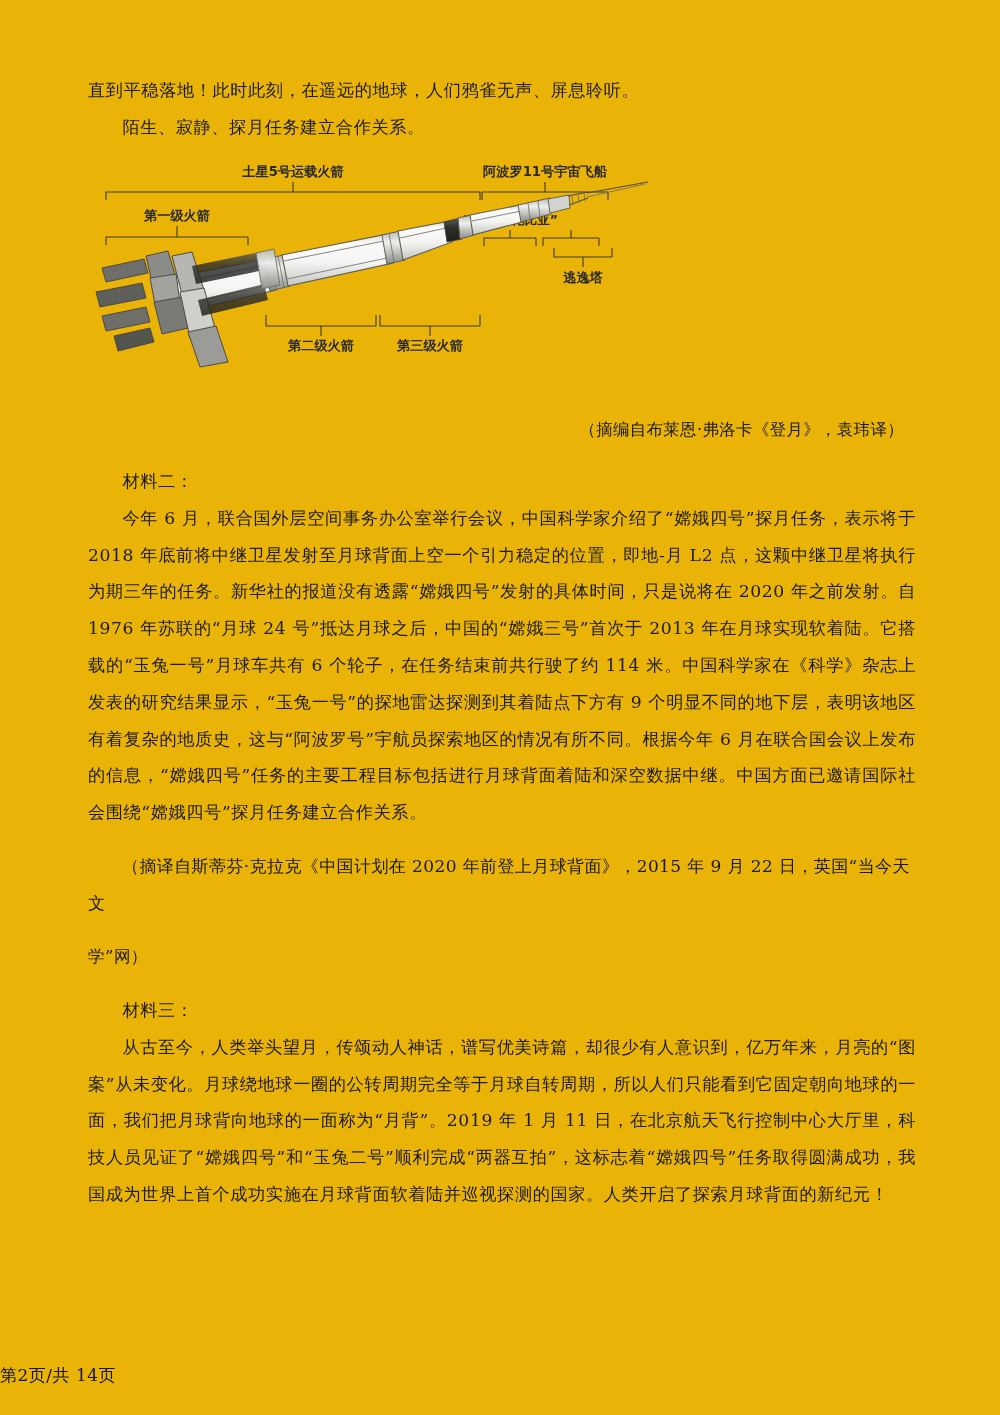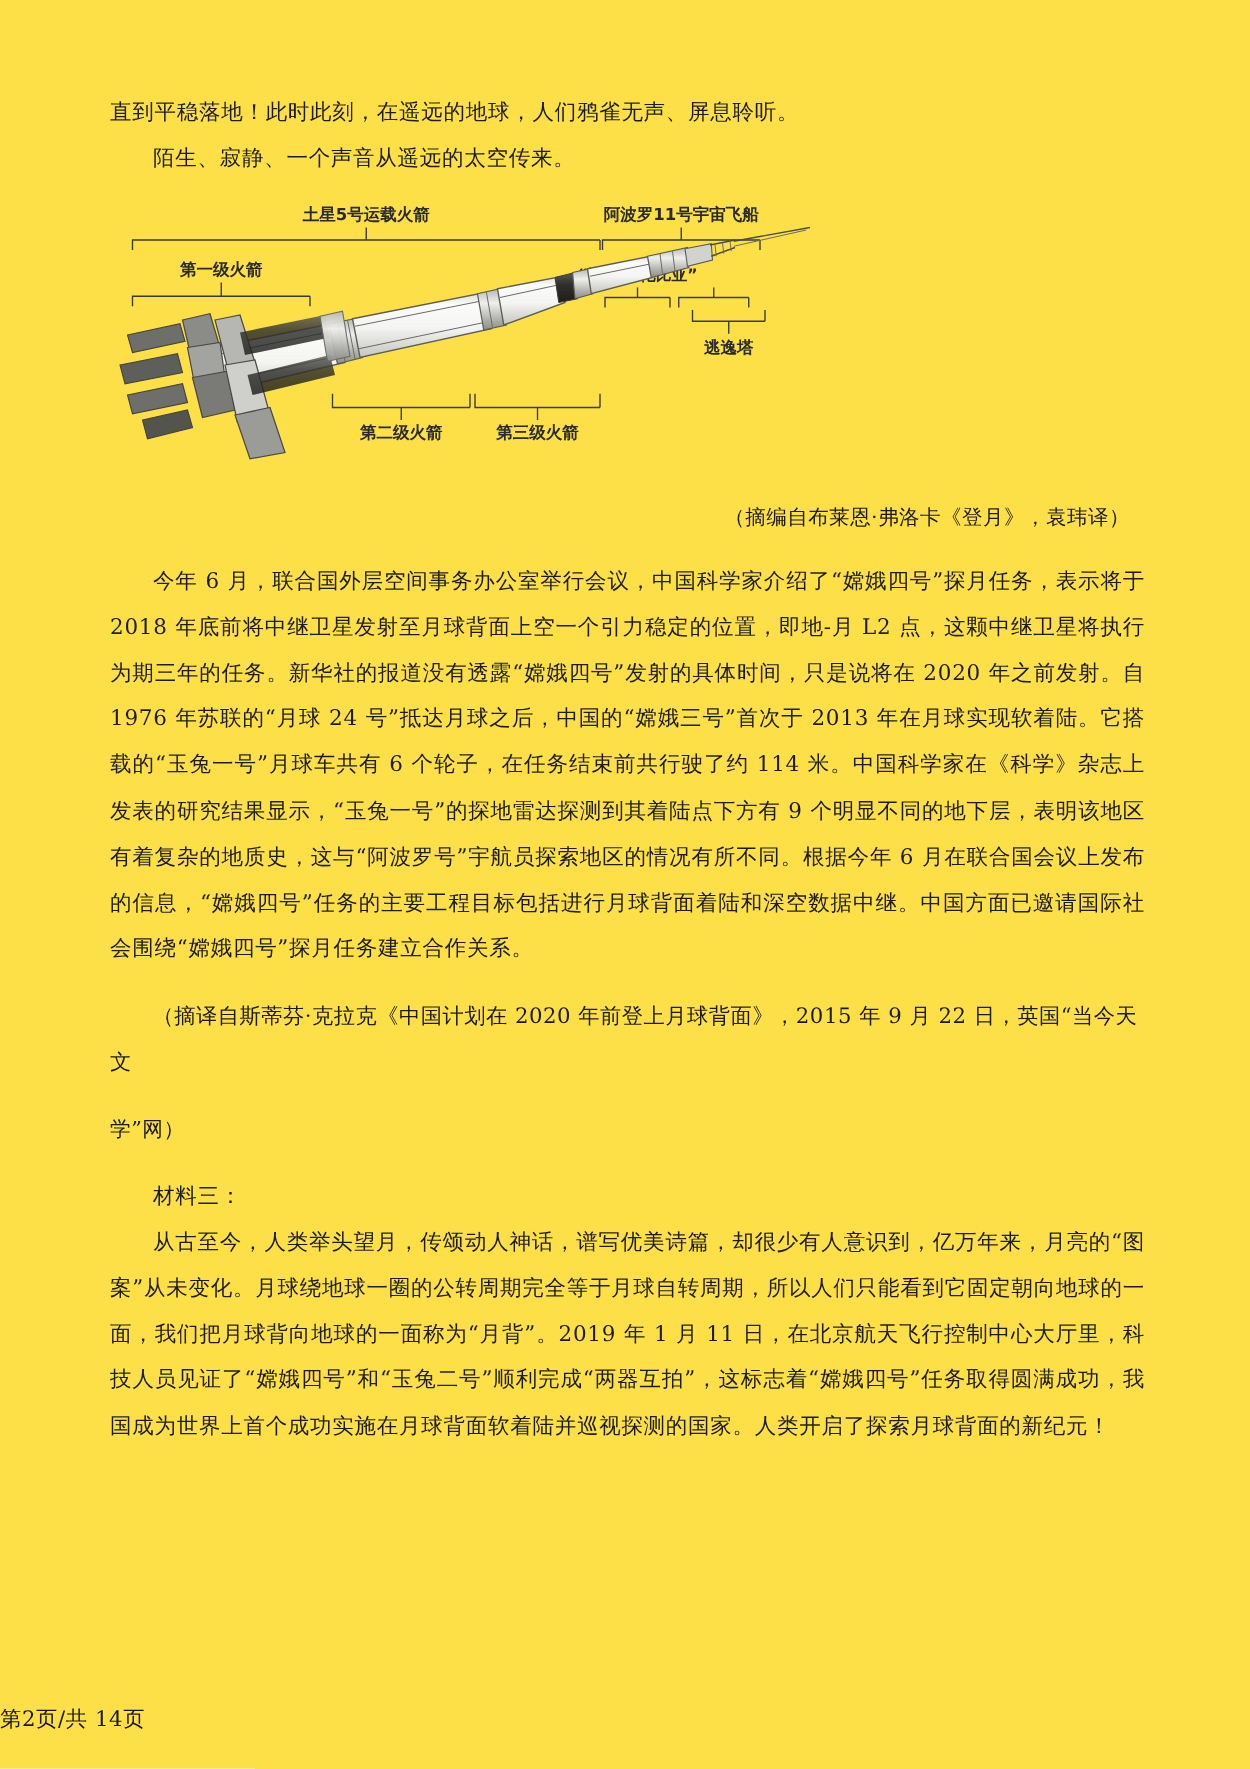--- a/index.html
+++ b/index.html
@@ -12,21 +12,21 @@
     height: 1415px;
     position: relative;
     font-family: "DejaVu Serif", "Liberation Serif", serif;
     color: #1a1a1a;
     overflow: hidden;
   }
 
   .page {
     position: absolute;
     inset: 0;
-    background: #fde047;
+    background: #eab308;
   }
 
   .content {
     position: absolute;
     left: 88px;
     top: 72px;
     width: 828px;
   }
 
   .para {
@@ -50,21 +50,21 @@
     text-align: right;
   }
   .figure svg { display: block; }
 
   .caption {
     font-size: 16.4px;
     line-height: 34px;
     text-align: right;
     padding-right: 12px;
     letter-spacing: 0.4px;
-    margin-top: 2px;
+    margin-top: 18px;
   }
 
   .source-line {
     font-size: 17px;
     line-height: 36.8px;
     text-indent: 2em;
     letter-spacing: 0.4px;
   }
   .source-tail {
     font-size: 16.6px;
@@ -102,21 +102,21 @@
 </style>
 </head>
 <body>
 
 <div class="page">
   <div class="content">
 
     <p class="para">直到平稳落地！此时此刻，在遥远的地球，人们鸦雀无声、屏息聆听。</p>
 
 
-    <p class="para indent">陌生、寂静、一个声音从遥远的太空传来。</p>
+    <p class="para indent">陌生、寂静、探月任务建立合作关系。</p>
 
     <div class="figure">
       <svg width="828" height="235" viewBox="0 0 828 235" xmlns="http://www.w3.org/2000/svg">
         <defs>
           <linearGradient id="bodyGrad" x1="0" y1="0" x2="0" y2="1">
             <stop offset="0%" stop-color="#d9d9d6"></stop>
             <stop offset="18%" stop-color="#fbfbfa"></stop>
             <stop offset="55%" stop-color="#f4f4f2"></stop>
             <stop offset="100%" stop-color="#c4c4c0"></stop>
           </linearGradient>
@@ -250,20 +250,21 @@
           <path class="brk" d="M524,97 L524,88"></path>
           <path class="brk" d="M495,97 L495,107"></path>
         </g>
         <text class="fig-text" x="495" y="122" text-anchor="middle">逃逸塔</text>
 
       </svg>
     </div>
 
     <p class="caption">（摘编自布莱恩·弗洛卡《登月》，袁玮译）</p>
 
+    <p class="para label">材料二：</p>
     <p class="para indent">今年 6 月，联合国外层空间事务办公室举行会议，中国科学家介绍了“嫦娥四号”探月任务，表示将于 2018 年底前将中继卫星发射至月球背面上空一个引力稳定的位置，即地-月 L2 点，这颗中继卫星将执行为期三年的任务。新华社的报道没有透露“嫦娥四号”发射的具体时间，只是说将在 2020 年之前发射。自 1976 年苏联的“月球 24 号”抵达月球之后，中国的“嫦娥三号”首次于 2013 年在月球实现软着陆。它搭载的“玉兔一号”月球车共有 6 个轮子，在任务结束前共行驶了约 114 米。中国科学家在《科学》杂志上发表的研究结果显示，“玉兔一号”的探地雷达探测到其着陆点下方有 9 个明显不同的地下层，表明该地区有着复杂的地质史，这与“阿波罗号”宇航员探索地区的情况有所不同。根据今年 6 月在联合国会议上发布的信息，“嫦娥四号”任务的主要工程目标包括进行月球背面着陆和深空数据中继。中国方面已邀请国际社会围绕“嫦娥四号”探月任务建立合作关系。</p>
     <p class="source-line">（摘译自斯蒂芬·克拉克《中国计划在 2020 年前登上月球背面》，2015 年 9 月 22 日，英国“当今天文</p>
     <p class="source-tail">学”网）</p>
 
     <p class="para label">材料三：</p>
     <p class="para indent">从古至今，人类举头望月，传颂动人神话，谱写优美诗篇，却很少有人意识到，亿万年来，月亮的“图案”从未变化。月球绕地球一圈的公转周期完全等于月球自转周期，所以人们只能看到它固定朝向地球的一面，我们把月球背向地球的一面称为“月背”。2019 年 1 月 11 日，在北京航天飞行控制中心大厅里，科技人员见证了“嫦娥四号”和“玉兔二号”顺利完成“两器互拍”，这标志着“嫦娥四号”任务取得圆满成功，我国成为世界上首个成功实施在月球背面软着陆并巡视探测的国家。人类开启了探索月球背面的新纪元！</p>
 
   </div>
 
   <div class="footer">第2页/共 14页</div>

